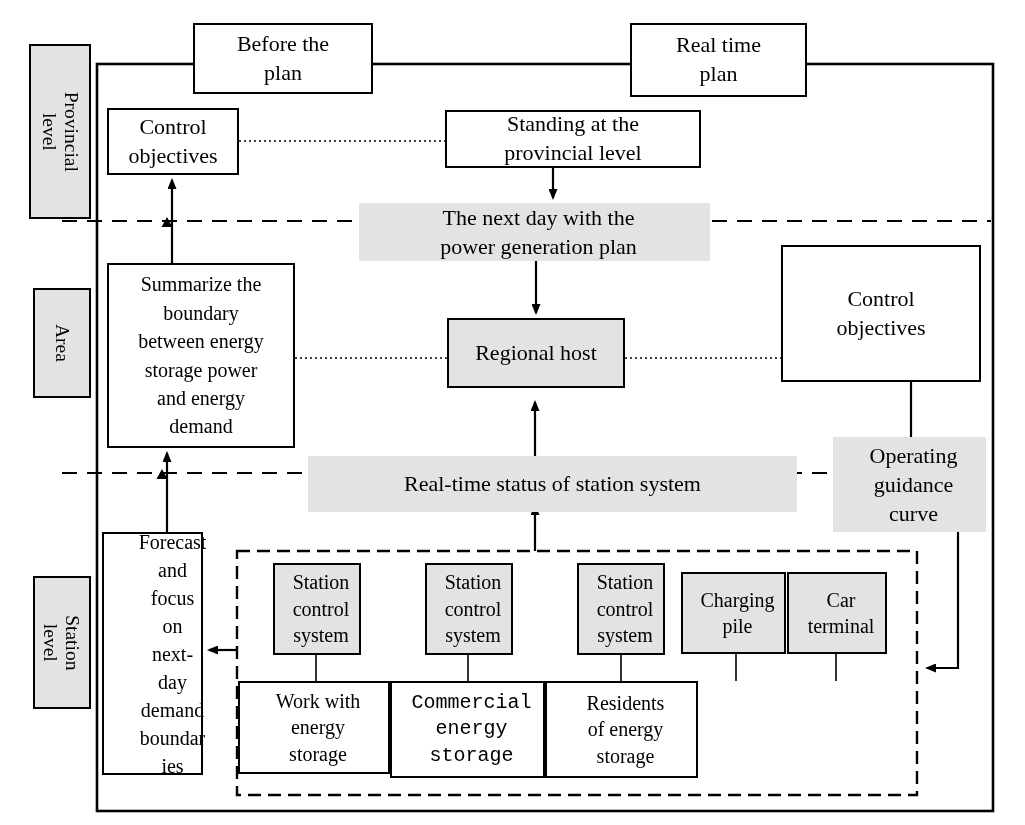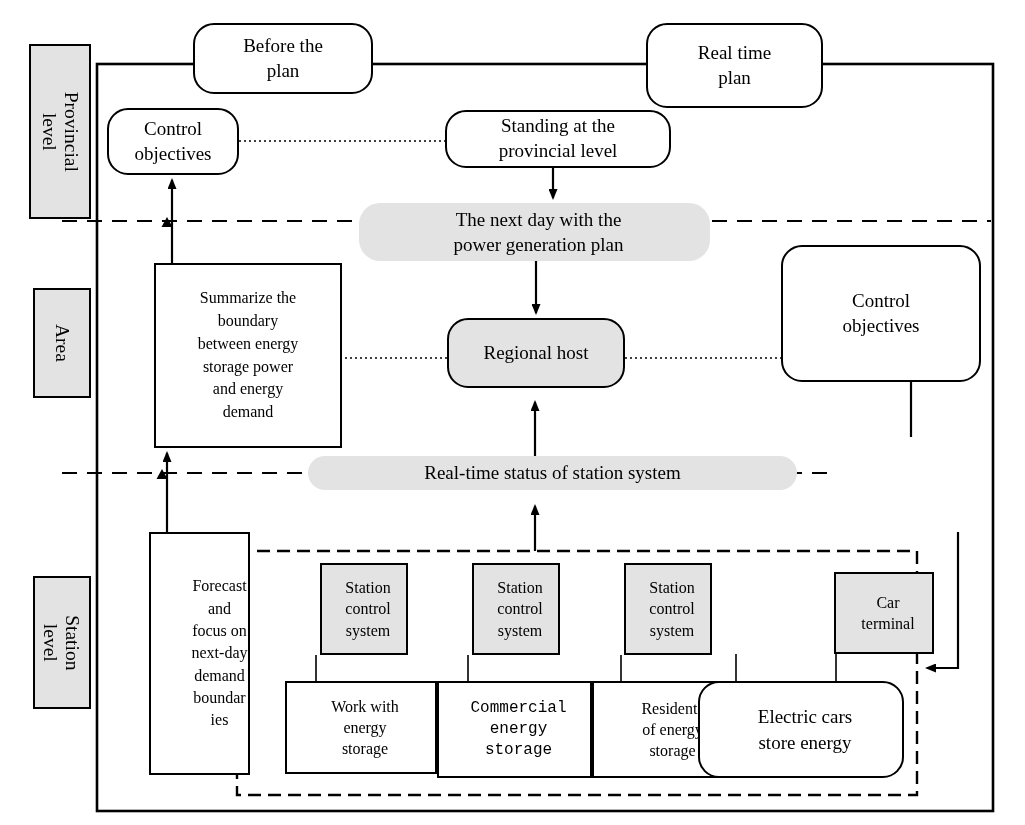--- a/index.html
+++ b/index.html
@@ -16,22 +16,22 @@
   }
   .bordered{border:2.5px solid #000;background:#fff;}
   .grayfill{background:#e3e3e3;}
   .noborder{border:none;}
   .vlabel{
     position:absolute;z-index:1;box-sizing:border-box;
     border:2.5px solid #000;background:#e3e3e3;
     display:flex;align-items:center;justify-content:center;text-align:center;
   }
   .vlabel .txt{transform:rotate(90deg);white-space:pre-line;line-height:1.12;font-size:19.5px;}
-  .fs21{font-size:19px;border-radius:21px;}
-  .fs20{font-size:16px;margin-left:47px;}
+  .fs21{font-size:22px;}
+  .fs20{font-size:20px;}
   .lh-tight{line-height:1.32;padding-left:8px;}
 </style>
 </head>
 <body>
 
 <div id="canvas">
 
   <svg id="wires" width="1025" height="825" viewBox="0 0 1025 825">
     <defs>
       <marker id="arr" markerWidth="11" markerHeight="9" refX="9" refY="4.5" orient="auto" markerUnits="userSpaceOnUse">
@@ -84,68 +84,71 @@
   <div class="vlabel" style="left:33px;top:288px;width:58px;height:110px;">
     <span class="txt">Area</span>
   </div>
   <div class="vlabel" style="left:33px;top:576px;width:58px;height:133px;">
     <span class="txt">Station
 level</span>
   </div>
 
   <div class="box bordered fs21" style="left:193px;top:23px;width:180px;height:71px;">Before the
 plan</div>
-  <div class="box bordered fs21" style="left:630px;top:23px;width:177px;height:85px;margin-left:16px;">Real time
+  <div class="box bordered fs21" style="left:630px;top:23px;width:177px;height:74px;">Real time
 plan</div>
 
   <div class="box bordered fs21" style="left:107px;top:108px;width:132px;height:67px;">Control
 objectives</div>
-  <div class="box bordered fs21" style="left:445px;top:110px;width:226px;height:58px;">Standing at the
+  <div class="box bordered fs21" style="left:445px;top:110px;width:256px;height:58px;">Standing at the
 provincial level</div>
 
   <div class="box grayfill noborder fs21 lh-tight" style="left:359px;top:203px;width:351px;height:58px;">The next day with the
 power generation plan</div>
 
   <div class="box bordered fs20" style="left:107px;top:263px;width:188px;height:185px;line-height:1.42;">Summarize the
 boundary
 between energy
 storage power
 and energy
 demand</div>
   <div class="box bordered grayfill fs21" style="left:447px;top:318px;width:178px;height:70px;">Regional host</div>
   <div class="box bordered fs21" style="left:781px;top:245px;width:200px;height:137px;">Control
 objectives</div>
+  <div class="box grayfill noborder fs21 lh-tight" style="left:833px;top:437px;width:153px;height:95px;">Operating
+guidance
+curve</div>
 
-  <div class="box grayfill noborder fs21" style="left:308px;top:456px;width:489px;height:34px;">Real-time status of station system</div>
+  <div class="box grayfill noborder fs21" style="left:308px;top:456px;width:489px;height:56px;">Real-time status of station system</div>
 
   <div class="box bordered fs20" style="left:102px;top:532px;width:101px;height:243px;line-height:1.4;padding-left:40px;">Forecast
 and
 focus on
 next-day
 demand
 boundar
 ies</div>
 
   <div class="box bordered grayfill fs20 lh-tight" style="left:273px;top:563px;width:88px;height:92px;">Station
 control
 system</div>
   <div class="box bordered grayfill fs20 lh-tight" style="left:425px;top:563px;width:88px;height:92px;">Station
 control
 system</div>
   <div class="box bordered grayfill fs20 lh-tight" style="left:577px;top:563px;width:88px;height:92px;">Station
 control
 system</div>
+  <div class="box bordered grayfill fs20 lh-tight" style="left:681px;top:572px;width:105px;height:82px;">Charging
+pile</div>
   <div class="box bordered grayfill fs20 lh-tight" style="left:787px;top:572px;width:100px;height:82px;">Car
 terminal</div>
 
   <div class="box bordered fs20 lh-tight" style="left:238px;top:681px;width:152px;height:93px;">Work with
 energy
 storage</div>
   <div class="box bordered fs20 lh-tight" style="left:390px;top:681px;width:155px;height:97px;font-family:Liberation Mono, monospace;">Commercial
 energy
 storage</div>
   <div class="box bordered fs20 lh-tight" style="left:545px;top:681px;width:153px;height:97px;">Residents
 of energy
 storage</div>
-  <div class="box bordered fs21 lh-tight" style="left:698px;top:681px;width:206px;height:97px;">Electric cars
-store energy</div>
 
 </div>
 
 </body></html>

